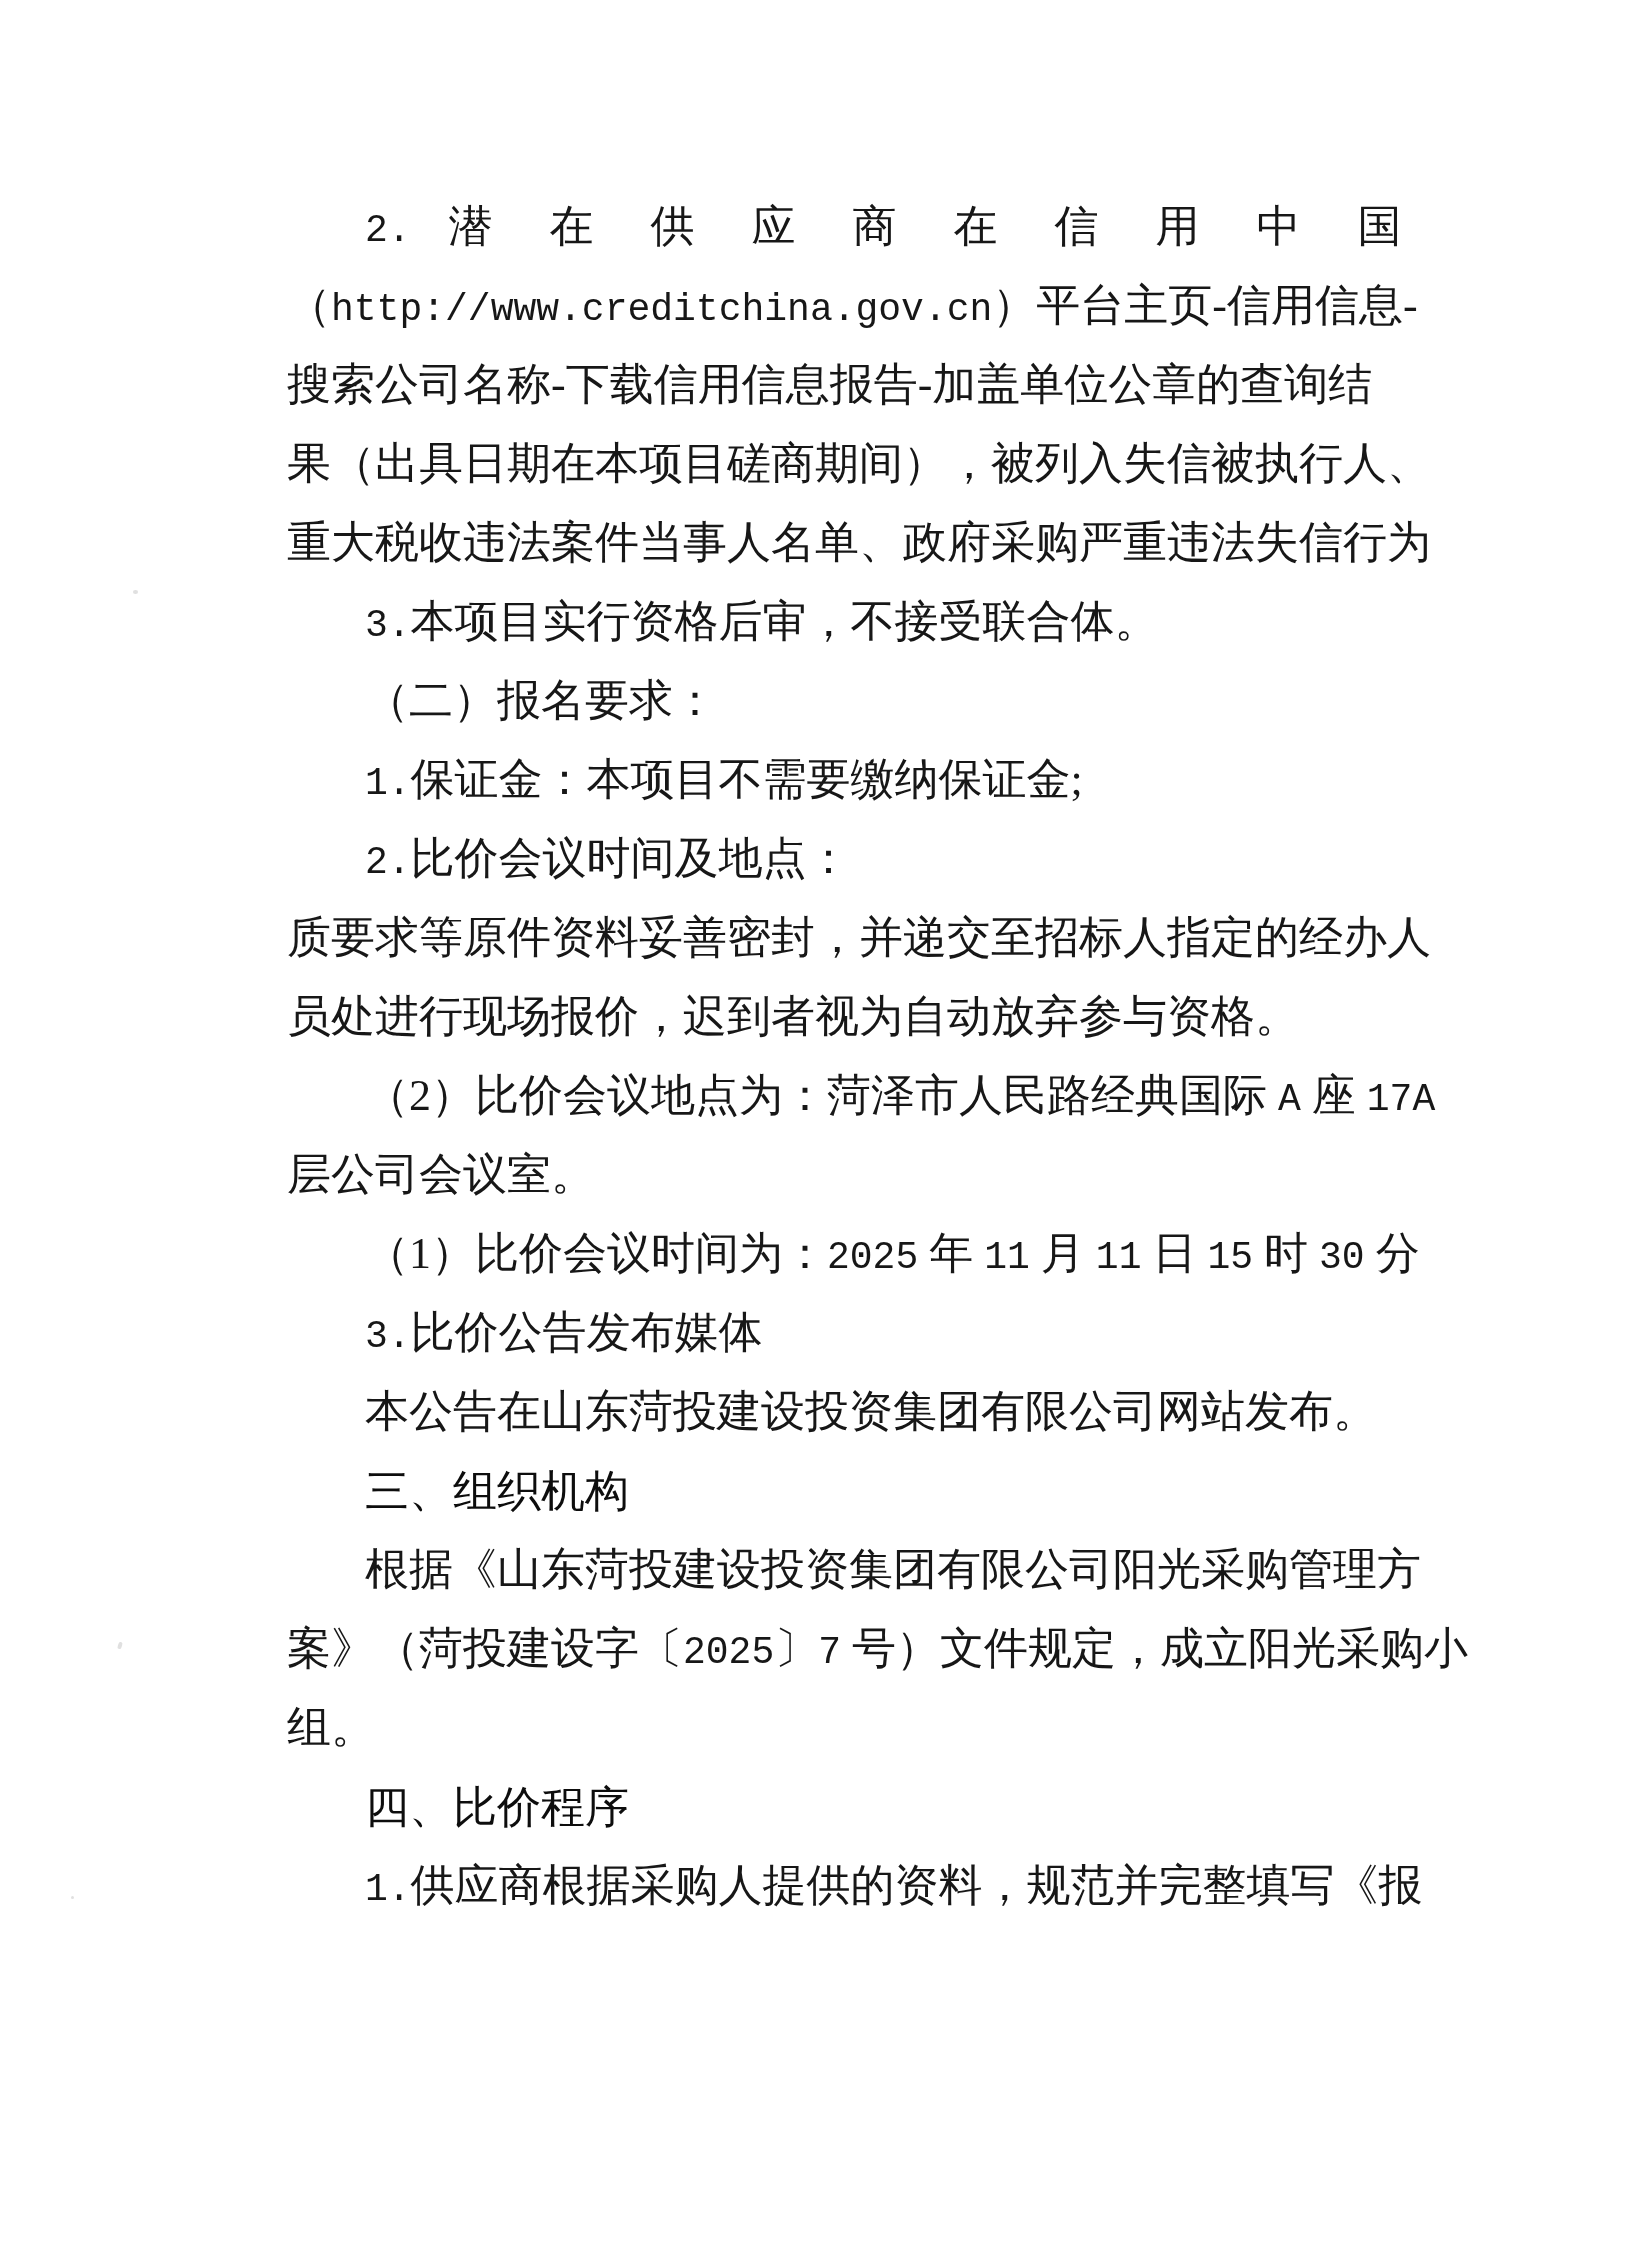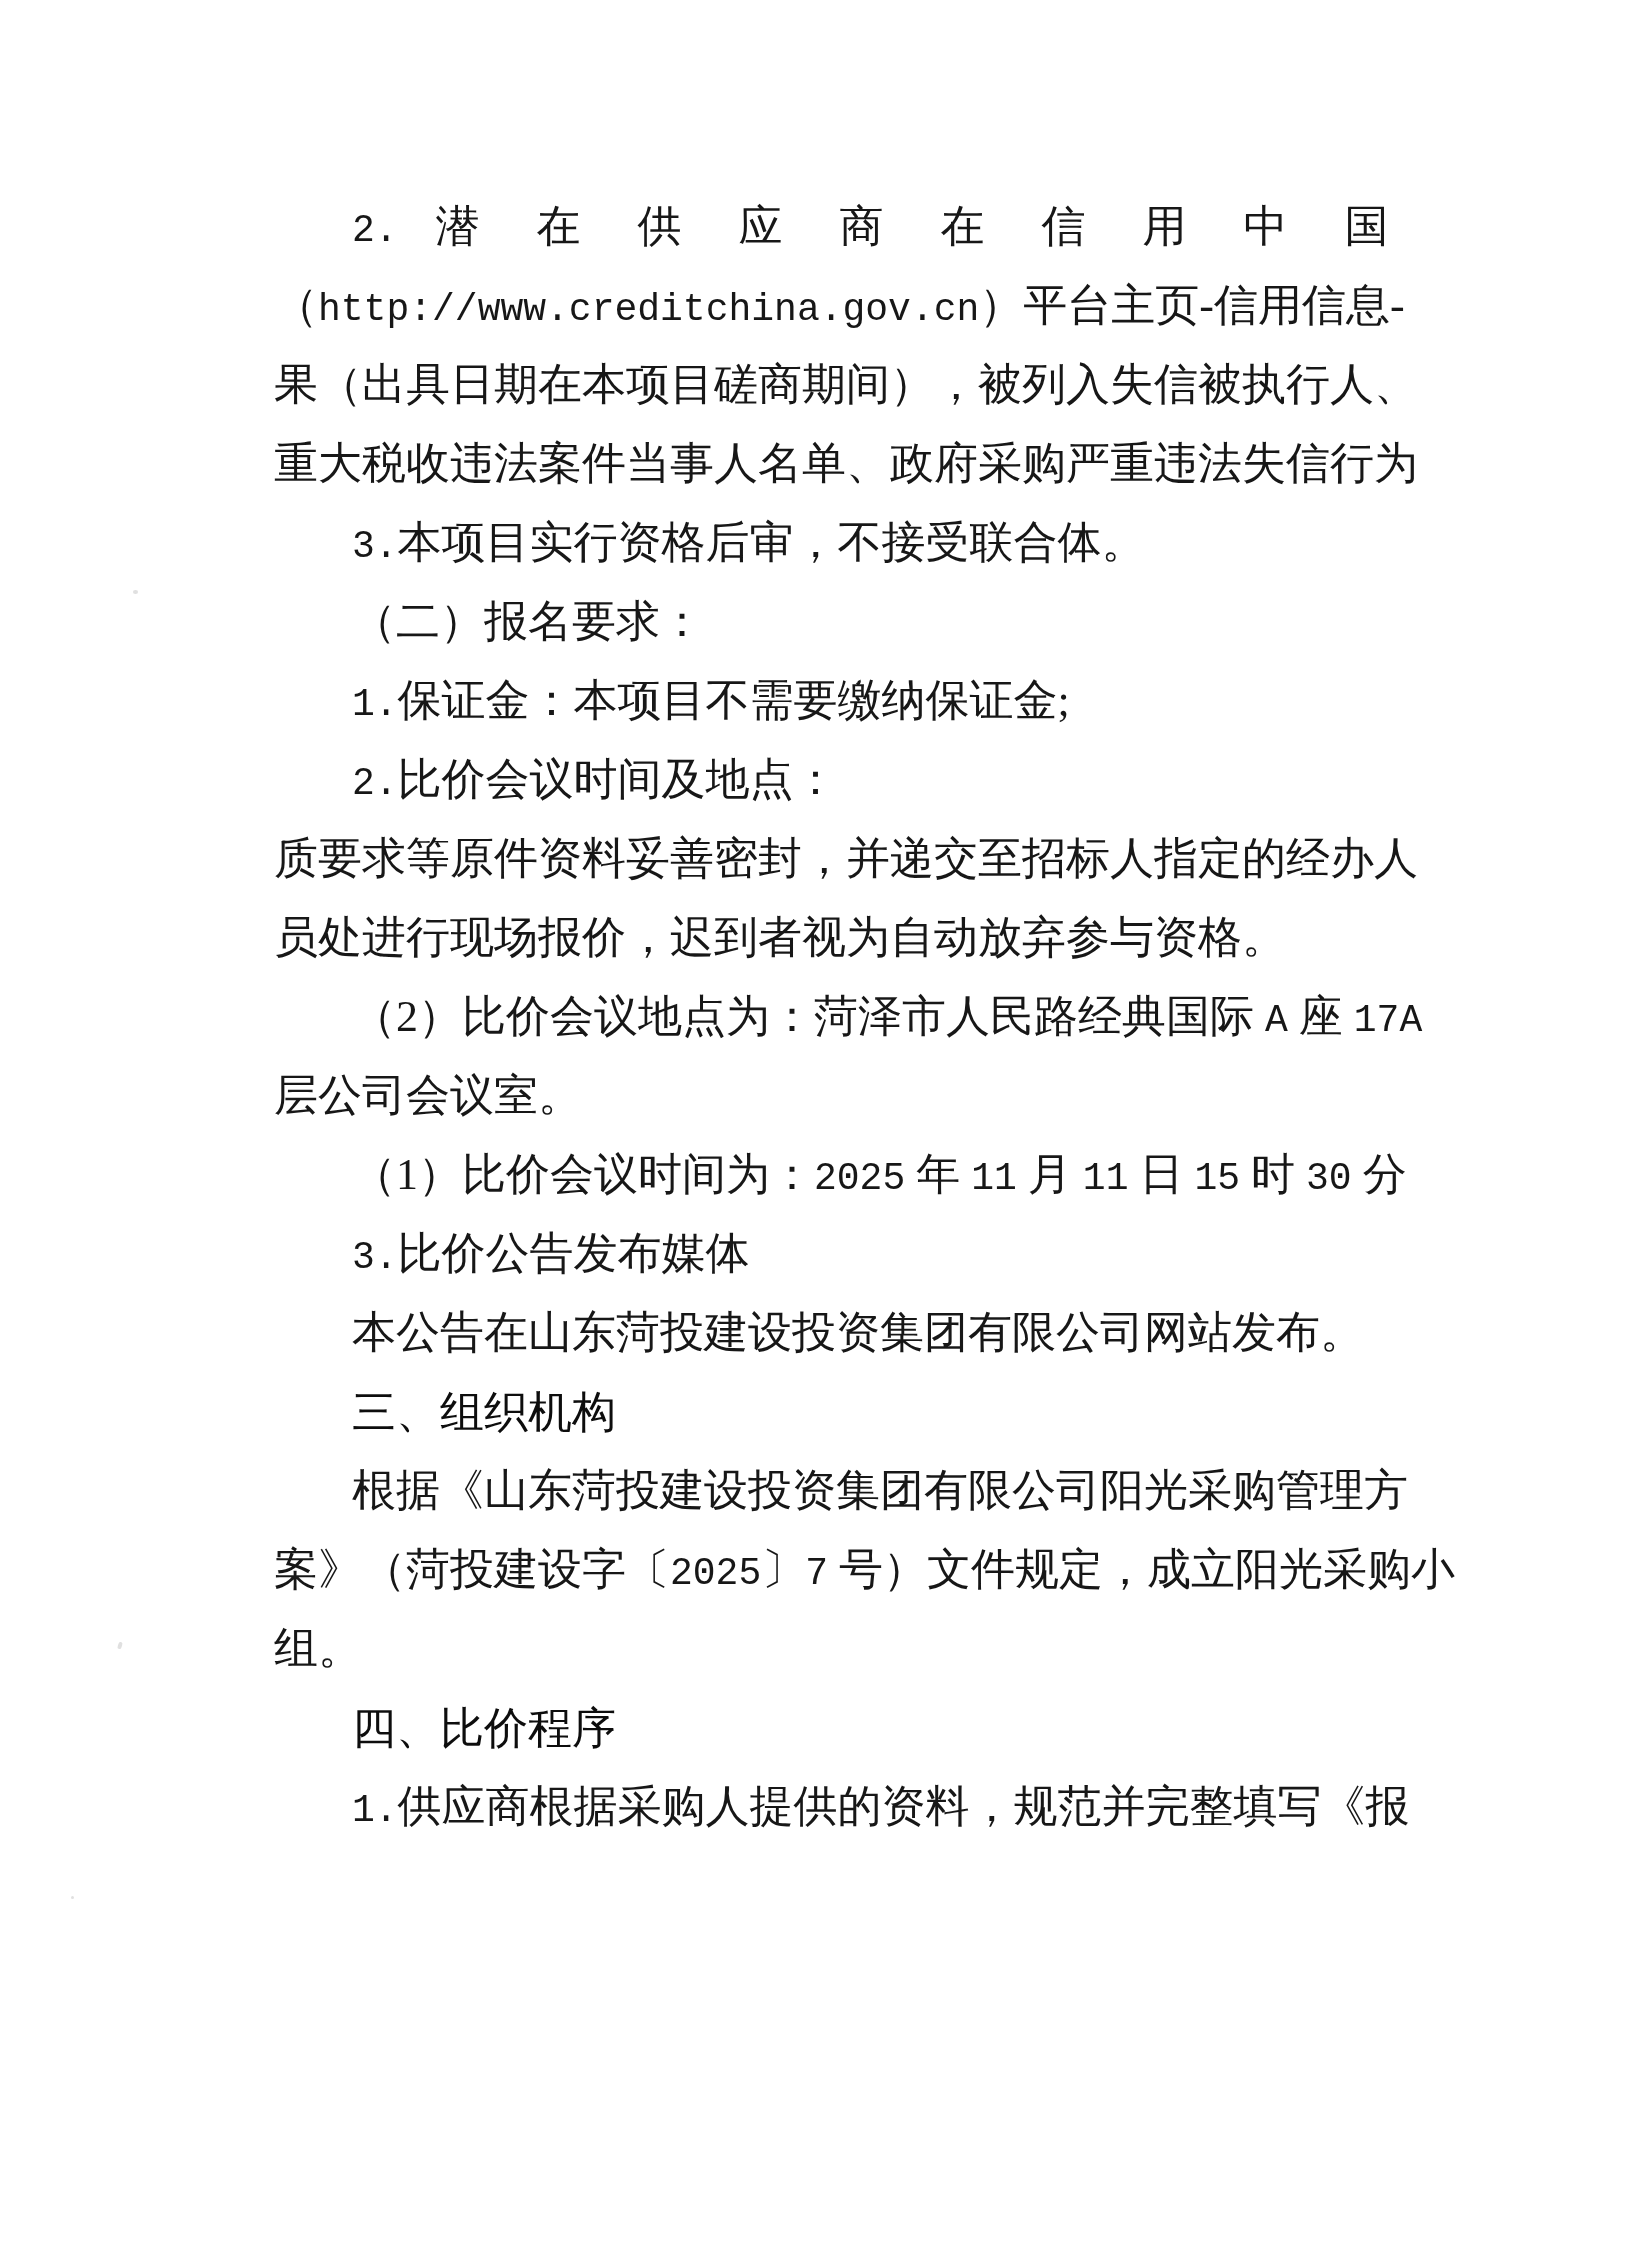--- a/index.html
+++ b/index.html
@@ -15,21 +15,21 @@
     font-family: "Liberation Serif", "DejaVu Serif", serif;
     color: #171717;
   }
   .page {
     position: absolute;
     inset: 0;
     background: #ffffff;
   }
   .doc-body {
     position: absolute;
-    left: 274px;
+    left: 287px;
     top: 187px;
     width: 1145px;
     font-size: 44px;
   }
   .line {
     height: 79px;
     line-height: 79px;
     white-space: nowrap;
   }
   .line.indent {
@@ -59,20 +59,21 @@
   .speck.s2 { left: 118px; top: 1642px; width: 3.8px; height: 6.8px; transform: rotate(18deg); border-radius: 40%; }
   .speck.s3 { left: 71px;  top: 1896px; width: 3px; height: 3px; }
 </style>
 </head>
 <body>
 
 <div class="page">
   <div class="doc-body">
       <div class="line indent spread"><span class="run lat">2.</span><span class="run cjk-spread">潜在供应商在信用中国</span></div>
       <div class="line"><span class="run cjk">（</span><span class="run lat">http://www.creditchina.gov.cn</span><span class="run cjk">）平台主页-信用信息-</span></div>
+      <div class="line"><span class="run cjk">搜索公司名称-下载信用信息报告-加盖单位公章的查询结</span></div>
       <div class="line"><span class="run cjk">果（出具日期在本项目磋商期间），被列入失信被执行人、</span></div>
       <div class="line"><span class="run cjk">重大税收违法案件当事人名单、政府采购严重违法失信行为</span></div>
       <div class="line indent"><span class="run lat">3.</span><span class="run cjk">本项目实行资格后审，不接受联合体。</span></div>
       <div class="line indent"><span class="run cjk">（二）报名要求：</span></div>
       <div class="line indent"><span class="run lat">1.</span><span class="run cjk">保证金：本项目不需要缴纳保证金;</span></div>
       <div class="line indent"><span class="run lat">2.</span><span class="run cjk">比价会议时间及地点：</span></div>
       <div class="line"><span class="run cjk">质要求等原件资料妥善密封，并递交至招标人指定的经办人</span></div>
       <div class="line"><span class="run cjk">员处进行现场报价，迟到者视为自动放弃参与资格。</span></div>
       <div class="line indent"><span class="run cjk">（2）比价会议地点为：菏泽市人民路经典国际 </span><span class="run lat">A</span><span class="run cjk"> 座 </span><span class="run lat">17A</span></div>
       <div class="line"><span class="run cjk">层公司会议室。</span></div>

